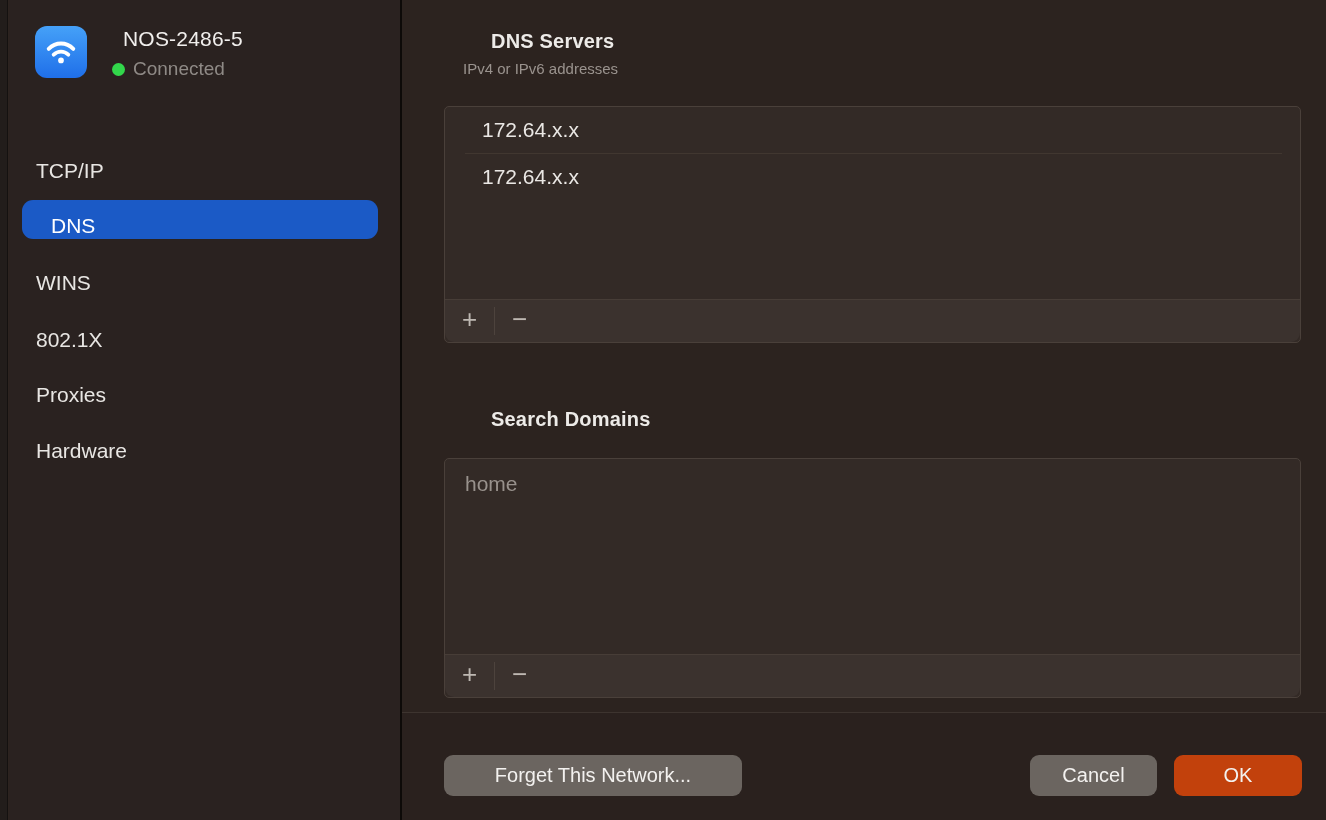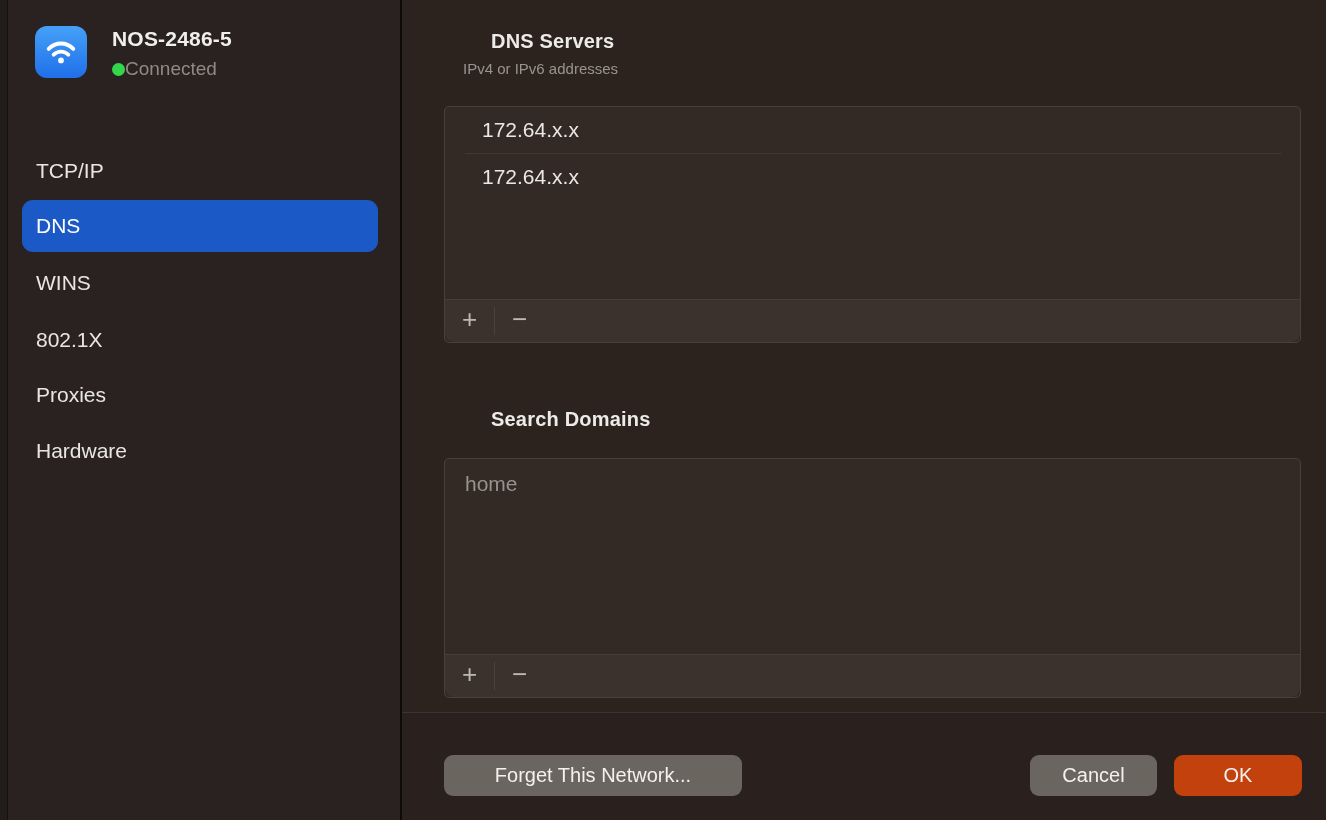--- a/index.html
+++ b/index.html
@@ -24,36 +24,36 @@
     position:absolute; left:400px; top:0; bottom:0; width:2px;
     background:#0d0a08;
   }
   .wifi-badge {
     position:absolute; left:26px; top:26px; width:52px; height:52px;
     border-radius:12px;
     background:linear-gradient(180deg,#45a1f8 0%, #1f6fe9 100%);
     display:flex; align-items:center; justify-content:center;
   }
   .net-name {
-    position:absolute; left:103px; top:27px;
-    font-size:21px; font-weight:700; color:#f1efed; letter-spacing:.2px;
+    position:absolute; left:114px; top:27px;
+    font-size:21px; font-weight:400; color:#f1efed; letter-spacing:.2px;
   }
   .net-status {
     position:absolute; left:103px; top:58px;
-    display:flex; align-items:center; 
+    display:flex; align-items:center; gap:8px;
   }
   .status-dot { width:13px; height:13px; border-radius:50%; background:#32d74b; }
   .status-text { font-size:19px; color:#8f8a86; }
   .side-item {
     position:absolute; left:27px; height:28px; line-height:28px;
     font-size:21px; color:#e8e6e3; cursor:default; white-space:nowrap;margin-top:45px;
   }
   .side-item.pill {
-    left:13px; width:356px; height:52px; line-height:52px;
-    padding-left:14px; border-radius:11px;
+    left:13px; width:356px; height:39px; line-height:52px;
+    padding-left:29px; border-radius:11px;
     background:#1b5ac6; color:#ffffff;
   }
   
   .content { position:absolute; left:402px; right:0; top:0; bottom:0; background:#2c231f; }
   .section-title {
     position:absolute; left:61px;
     font-size:20px; font-weight:700; color:#edebe8; letter-spacing:.2px;margin-left:28px;
   }
   .section-sub {
     position:absolute; left:61px; top:60px;

